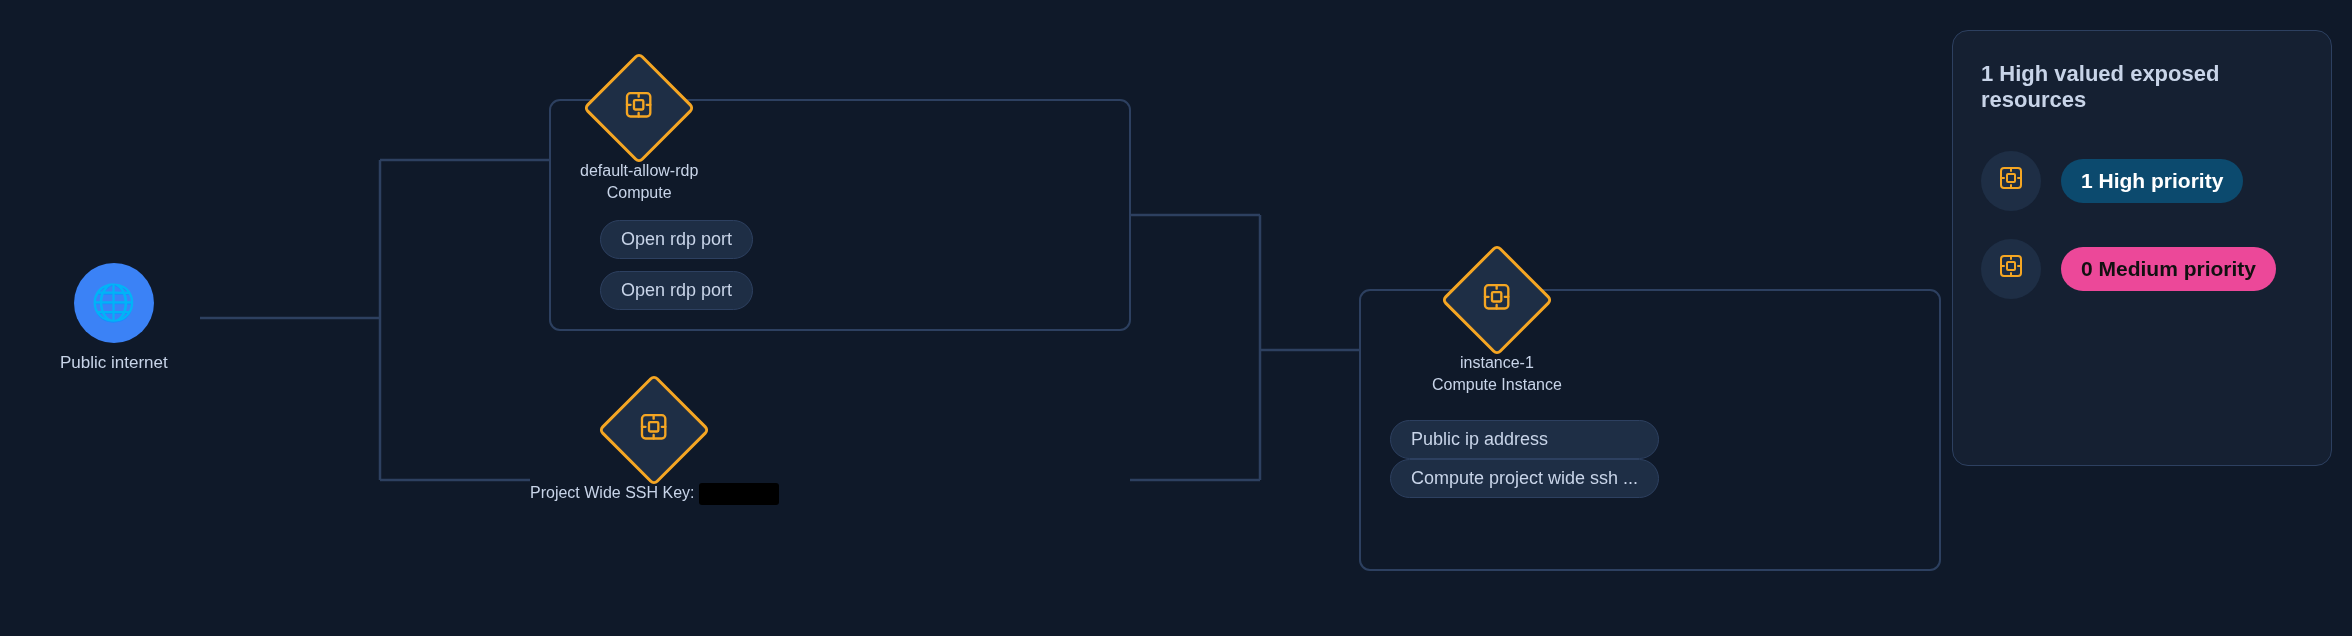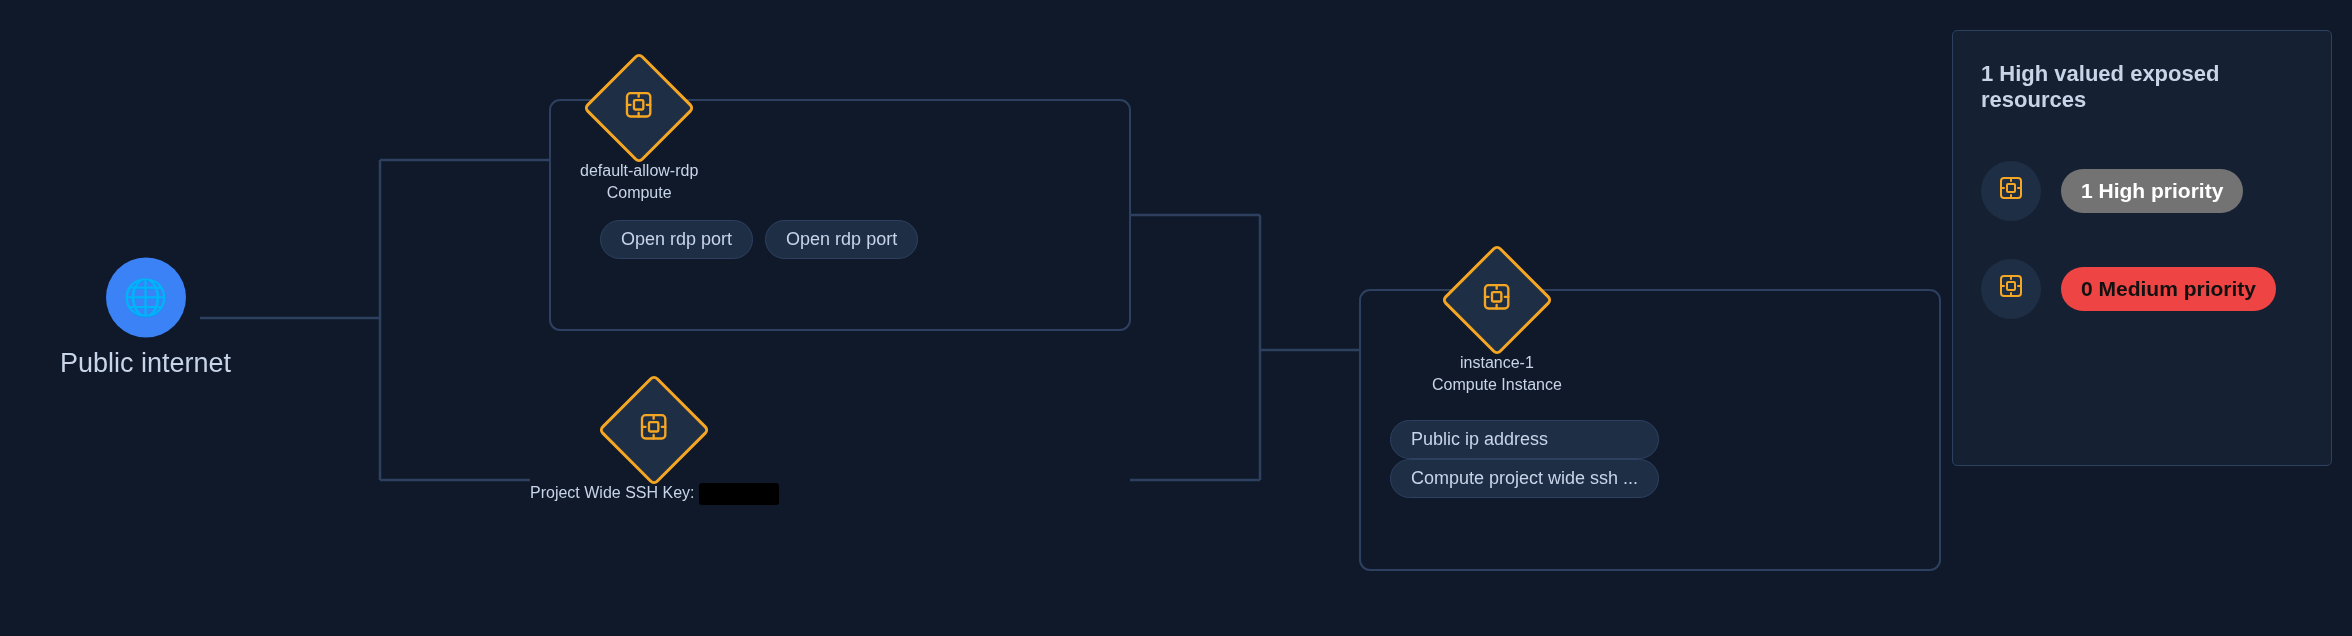--- a/index.html
+++ b/index.html
@@ -47,21 +47,21 @@
       display: flex;
       align-items: center;
       justify-content: center;
     }
     .globe-icon {
       color: white;
       font-size: 36px;
     }
     .node-label {
       color: #c8d4e8;
-      font-size: 27px;
+      font-size: 17px;
       text-align: center;
       white-space: nowrap;
     }
 
     
     .diamond-node {
       position: absolute;
       display: flex;
       flex-direction: column;
       align-items: center;
@@ -103,25 +103,25 @@
 
     
     .right-panel {
       position: absolute;
       right: 20px;
       top: 30px;
       width: 380px;
       height: 436px;
       background-color: #152032;
       border: 1.5px solid #2d4060;
-      border-radius: 5px;
+      border-radius: 16px;
       padding: 30px 28px;
       display: flex;
       flex-direction: column;
-      gap: 38px;
+      gap: 28px;
     }
     .panel-title {
       color: #c8d4e8;
       font-size: 22px;
       font-weight: 600;
       margin-bottom: 10px;
     }
     .priority-row {
       display: flex;
       align-items: center;
@@ -142,25 +142,25 @@
       font-size: 24px;
     }
     .priority-badge {
       padding: 10px 20px;
       border-radius: 24px;
       font-size: 21px;
       font-weight: 600;
       white-space: nowrap;
     }
     .badge-high {
-      background-color: #737373;
+      background-color: #0c4a6e;
       color: white;
     }
     .badge-medium {
-      background-color: #ef4444;
+      background-color: #ec4899;
       color: #111;
     }
     .badge-low {
       background-color: #2ecc71;
       color: white;
     }
 
     
     .redacted {
       display: inline-block;
@@ -217,21 +217,21 @@
       <line x1="2" y1="12" x2="5" y2="12"></line>
       <line x1="19" y1="12" x2="22" y2="12"></line>
     </svg></span>
     </div>
     <div class="diamond-label">
       <span>default-allow-rdp</span><br>
       <span>Compute</span>
     </div>
   </div>
 
-  <div style="position:absolute; left: 600px; top: 220px; display:flex; flex-direction:row; gap:12px;">
+  <div style="position:absolute; left: 600px; top: 220px; display:flex; flex-direction:column; gap:12px;">
     <div class="tag-pill">Open rdp port</div>
     <div class="tag-pill">Open rdp port</div>
   </div>
 
   <div class="diamond-node" style="left: 530px; top: 390px;">
     <div class="diamond-shape">
       <span class="diamond-inner"><svg width="28" height="28" viewBox="0 0 24 24" fill="none" stroke="#f5a623" stroke-width="2" stroke-linecap="round" stroke-linejoin="round">
       <rect x="2" y="2" width="20" height="20" rx="3"></rect>
       <rect x="8" y="8" width="8" height="8" rx="1"></rect>
       <line x1="12" y1="2" x2="12" y2="5"></line>

